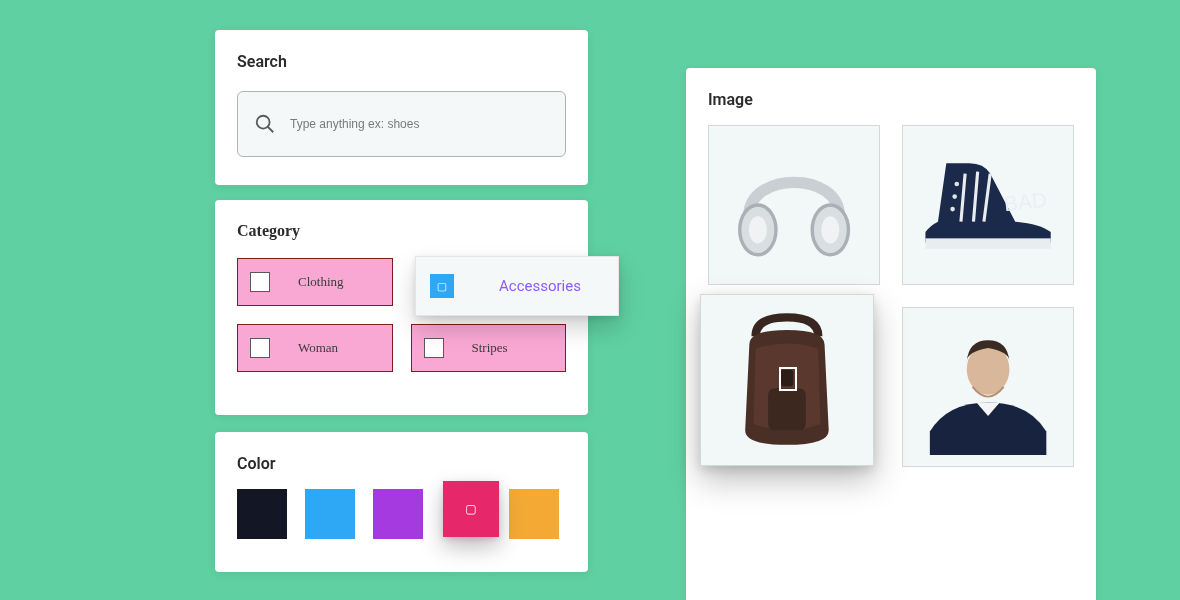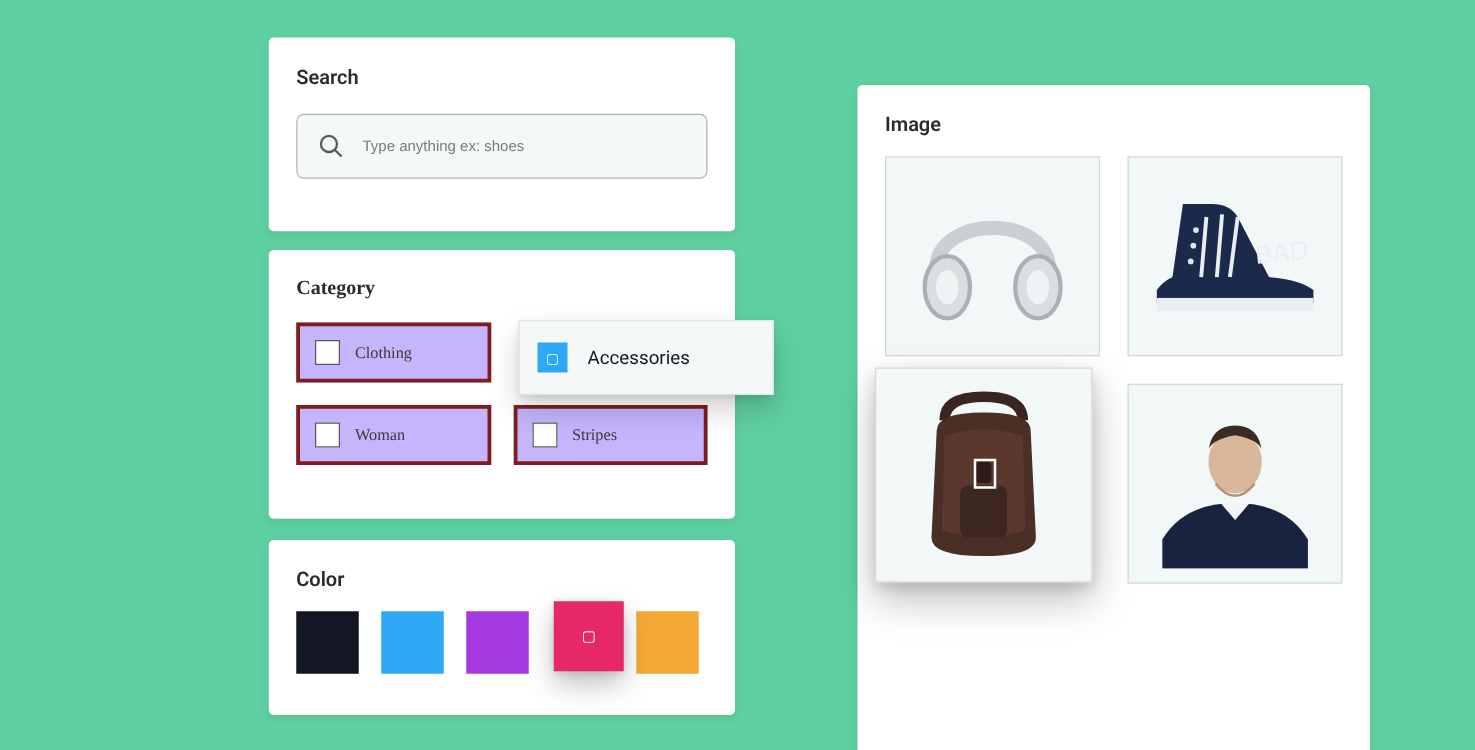--- a/index.html
+++ b/index.html
@@ -27,21 +27,21 @@
   }
 
   
   .search-panel { left: 215px; top: 30px; width: 373px; height: 155px; }
   .search-box {
     display: flex;
     align-items: center;
     border: 1px solid #aeb4b8;
     border-radius: 6px;
     background: #f5f8f8;
-    height: 52px;
+    height: 66px;
     padding: 0 16px;
     gap: 14px;
     margin-top: 20px;
   }
   .search-icon svg { display: block; }
   .search-input {
     border: none;
     background: transparent;
     outline: none;
     font-size: 12px;
@@ -54,23 +54,23 @@
   .category-panel { left: 215px; top: 200px; width: 373px; height: 215px; font-family: Liberation Serif, serif; }
   .cat-grid {
     display: grid;
     grid-template-columns: 1fr 1fr;
     gap: 18px;
     margin-top: 18px;
   }
   .cat-item {
     display: flex;
     align-items: center;
-    gap: 12px;
-    border: 3px solid #7f1d1d;
-    background: #c4b5fd;
+    gap: 28px;
+    border: 1px solid #7f1d1d;
+    background: #f9a8d4;
     height: 48px;
     padding: 0 12px;
   }
   .cat-check {
     width: 20px; height: 20px;
     border: 1.5px solid #58595b;
     background: #fff;
   }
   .cat-label { font-size: 13px; color: #3b3b3b; }
 
@@ -87,21 +87,21 @@
     padding: 0 14px;
     box-shadow: 0 12px 24px rgba(0,0,0,0.18), 0 2px 6px rgba(0,0,0,0.10);
   }
   .cat-pop-check {
     width: 24px; height: 24px;
     background: #2ea8f5;
     color: #fff;
     display: flex; align-items: center; justify-content: center;
     font-size: 11px;
   }
-  .cat-pop-label { font-size: 15px; color: #0f172a; }
+  .cat-pop-label { font-size: 15px; color: #8b5cf6; margin-left: 29px; }
 
   
   .color-panel { left: 215px; top: 432px; width: 373px; height: 140px; padding-bottom: 2px; }
   .color-row { display: flex; gap: 18px; margin-top: 14px; }
   .swatch { width: 50px; height: 50px; }
   .swatch-pop {
     position: absolute;
     width: 56px; height: 56px;
     box-shadow: 0 10px 22px rgba(0,0,0,0.25), 0 2px 6px rgba(0,0,0,0.12);
     display: flex; align-items: center; justify-content: center;

